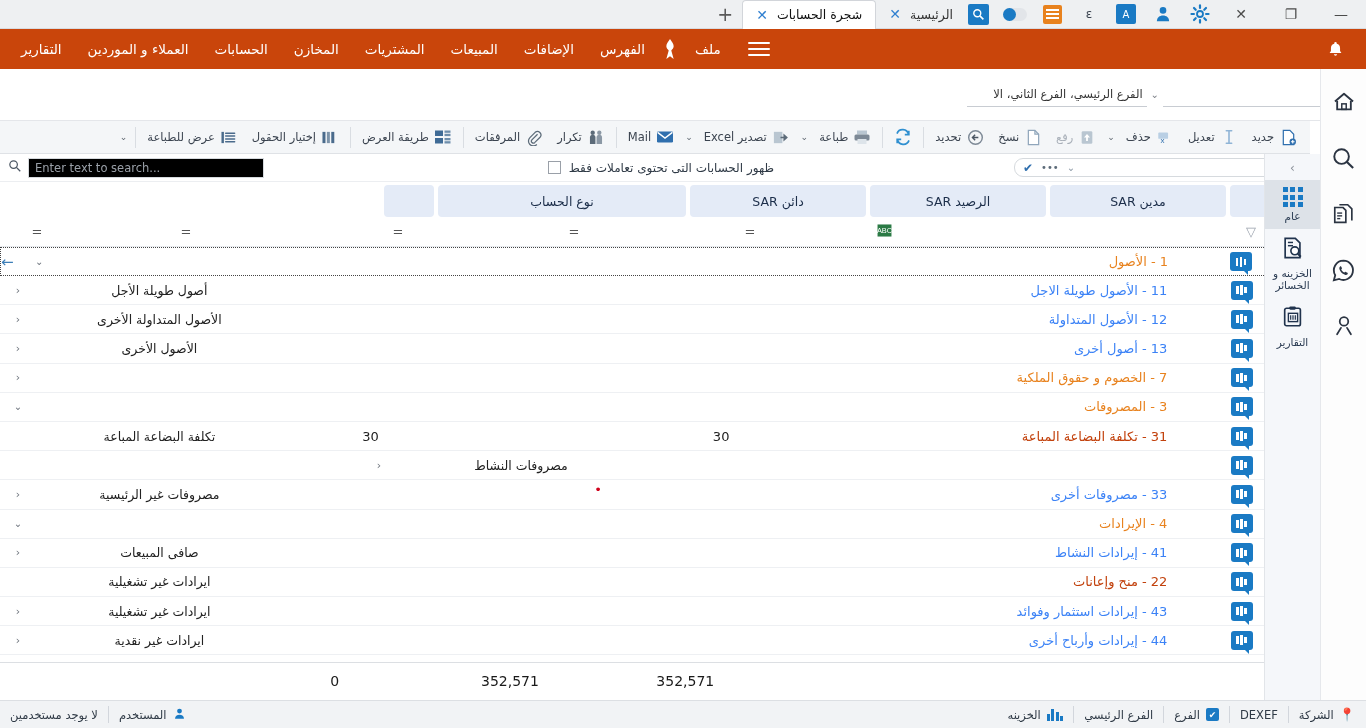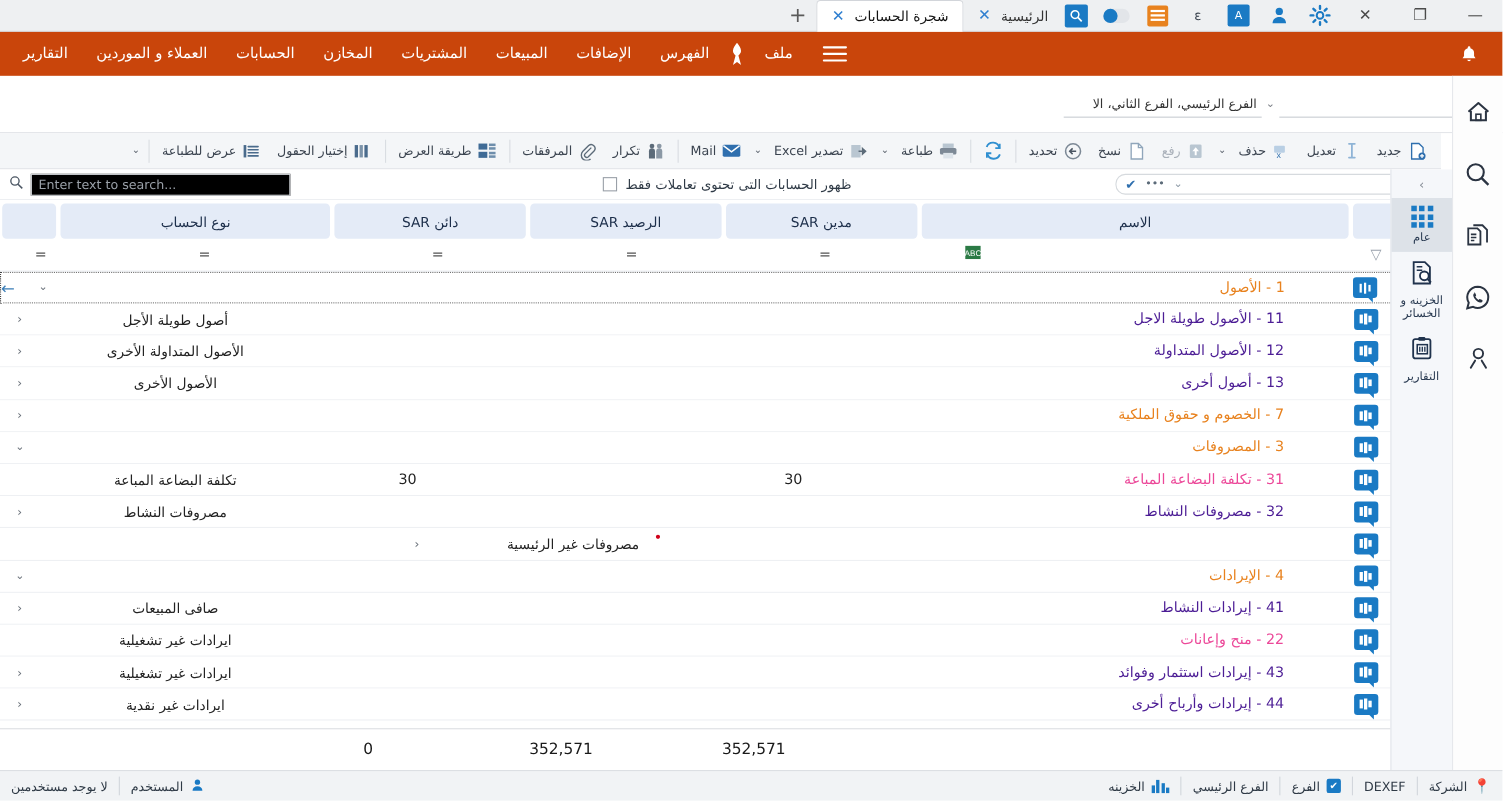--- a/index.html
+++ b/index.html
@@ -131,22 +131,22 @@
   .c-exp  { width: 40px; display: flex; align-items: center; justify-content: center; }
   .c-arrow{ width: 36px; display: flex; align-items: center; justify-content: center; }
   .c-name { width: 366px; display: flex; align-items: center; justify-content: flex-start;
             font-size: 13px; padding: 0 6px; }
   .c-num  { width: 176px; display: flex; align-items: center; justify-content: center; font-size: 13px; color: #222; }
   .c-type { width: 248px; display: flex; align-items: center; justify-content: center;
             font-size: 12.5px; color: #222; }
   .c-icon { width: 57px; display: flex; align-items: center; justify-content: center; }
   .c-tail { flex: 1; }
   .lvl0 { color: #e8821e; }
-  .lvl1 { color: #4c1d95; }
-  .lvl-plain { color: #ec4899; }
+  .lvl1 { color: #3b82f6; }
+  .lvl-plain { color: #c2410c; }
   .chev { font-size: 11px; color: #6c737c; }
   .chev-dn { font-size: 10px; color: #6c737c; }
   .bubble {
     width: 22px; height: 19px; background: #1a7ac4; border-radius: 3px; position: relative;
     display: flex; align-items: center; justify-content: center; gap: 1.5px;
   }
   .bubble::after { content: ""; position: absolute; bottom: -4px; right: 4px;
                    border-left: 5px solid transparent; border-top: 5px solid #1a7ac4; }
   .bubble i { display: block; width: 2.5px; background: #fff; }
   .bubble i:nth-child(1){ height: 6px; }
@@ -478,21 +478,20 @@
           <circle cx="6.4" cy="6.4" r="4.3" fill="none" stroke="#4b5663" stroke-width="1.4"></circle>
           <line x1="9.6" y1="9.6" x2="14" y2="14" stroke="#4b5663" stroke-width="1.5"></line>
         </svg></span>
   </div>
 </div>
 
 <div class="grid">
 
   <div class="ghead">
     <div class="gh" style="width:38px;"></div>
-    <div class="gh" style="width:394px;">الاسم</div>
     <div class="gh" style="width:176px;">مدين SAR</div>
     <div class="gh" style="width:176px;">الرصيد SAR</div>
     <div class="gh" style="width:176px;">دائن SAR</div>
     <div class="gh" style="width:248px;">نوع الحساب</div>
     <div class="gh" style="width:50px;"></div>
   </div>
 
   <div class="grow-filter">
     <div class="gf" style="width:38px;">
         <span class="gf-funnel">▽</span>
@@ -644,39 +643,39 @@
       </div>
       <div class="grow">
         <div class="c-icon">
           <span class="bubble">
             <i></i>
             <i></i>
             <i></i>
           </span>
         </div>
         <div class="c-exp"></div>
-        <div class="c-name lvl1">32 - مصروفات النشاط</div>
         <div class="c-num"></div>
         <div class="c-num"></div>
         <div class="c-num"></div>
         <div class="c-type">مصروفات النشاط</div>
         <div class="c-arrow">
           <span class="chev">‹</span>
         </div>
         <div class="c-tail"></div>
       </div>
       <div class="grow" style="position: relative;">
         <div class="c-icon">
           <span class="bubble">
             <i></i>
             <i></i>
             <i></i>
           </span>
         </div>
         <div class="c-exp"></div>
+        <div class="c-name lvl1">33 - مصروفات أخرى</div>
         <div class="c-num"></div>
         <div class="c-num"></div>
         <div class="c-num"></div>
         <div class="c-type">مصروفات غير الرئيسية</div>
         <div class="c-arrow">
           <span class="chev">‹</span>
         </div>
         <div class="c-tail"></div>
         <span class="redmark" style="position: absolute; right: 668px; margin-top: -10px; color: rgb(208, 2, 27);">•</span>
       </div>

